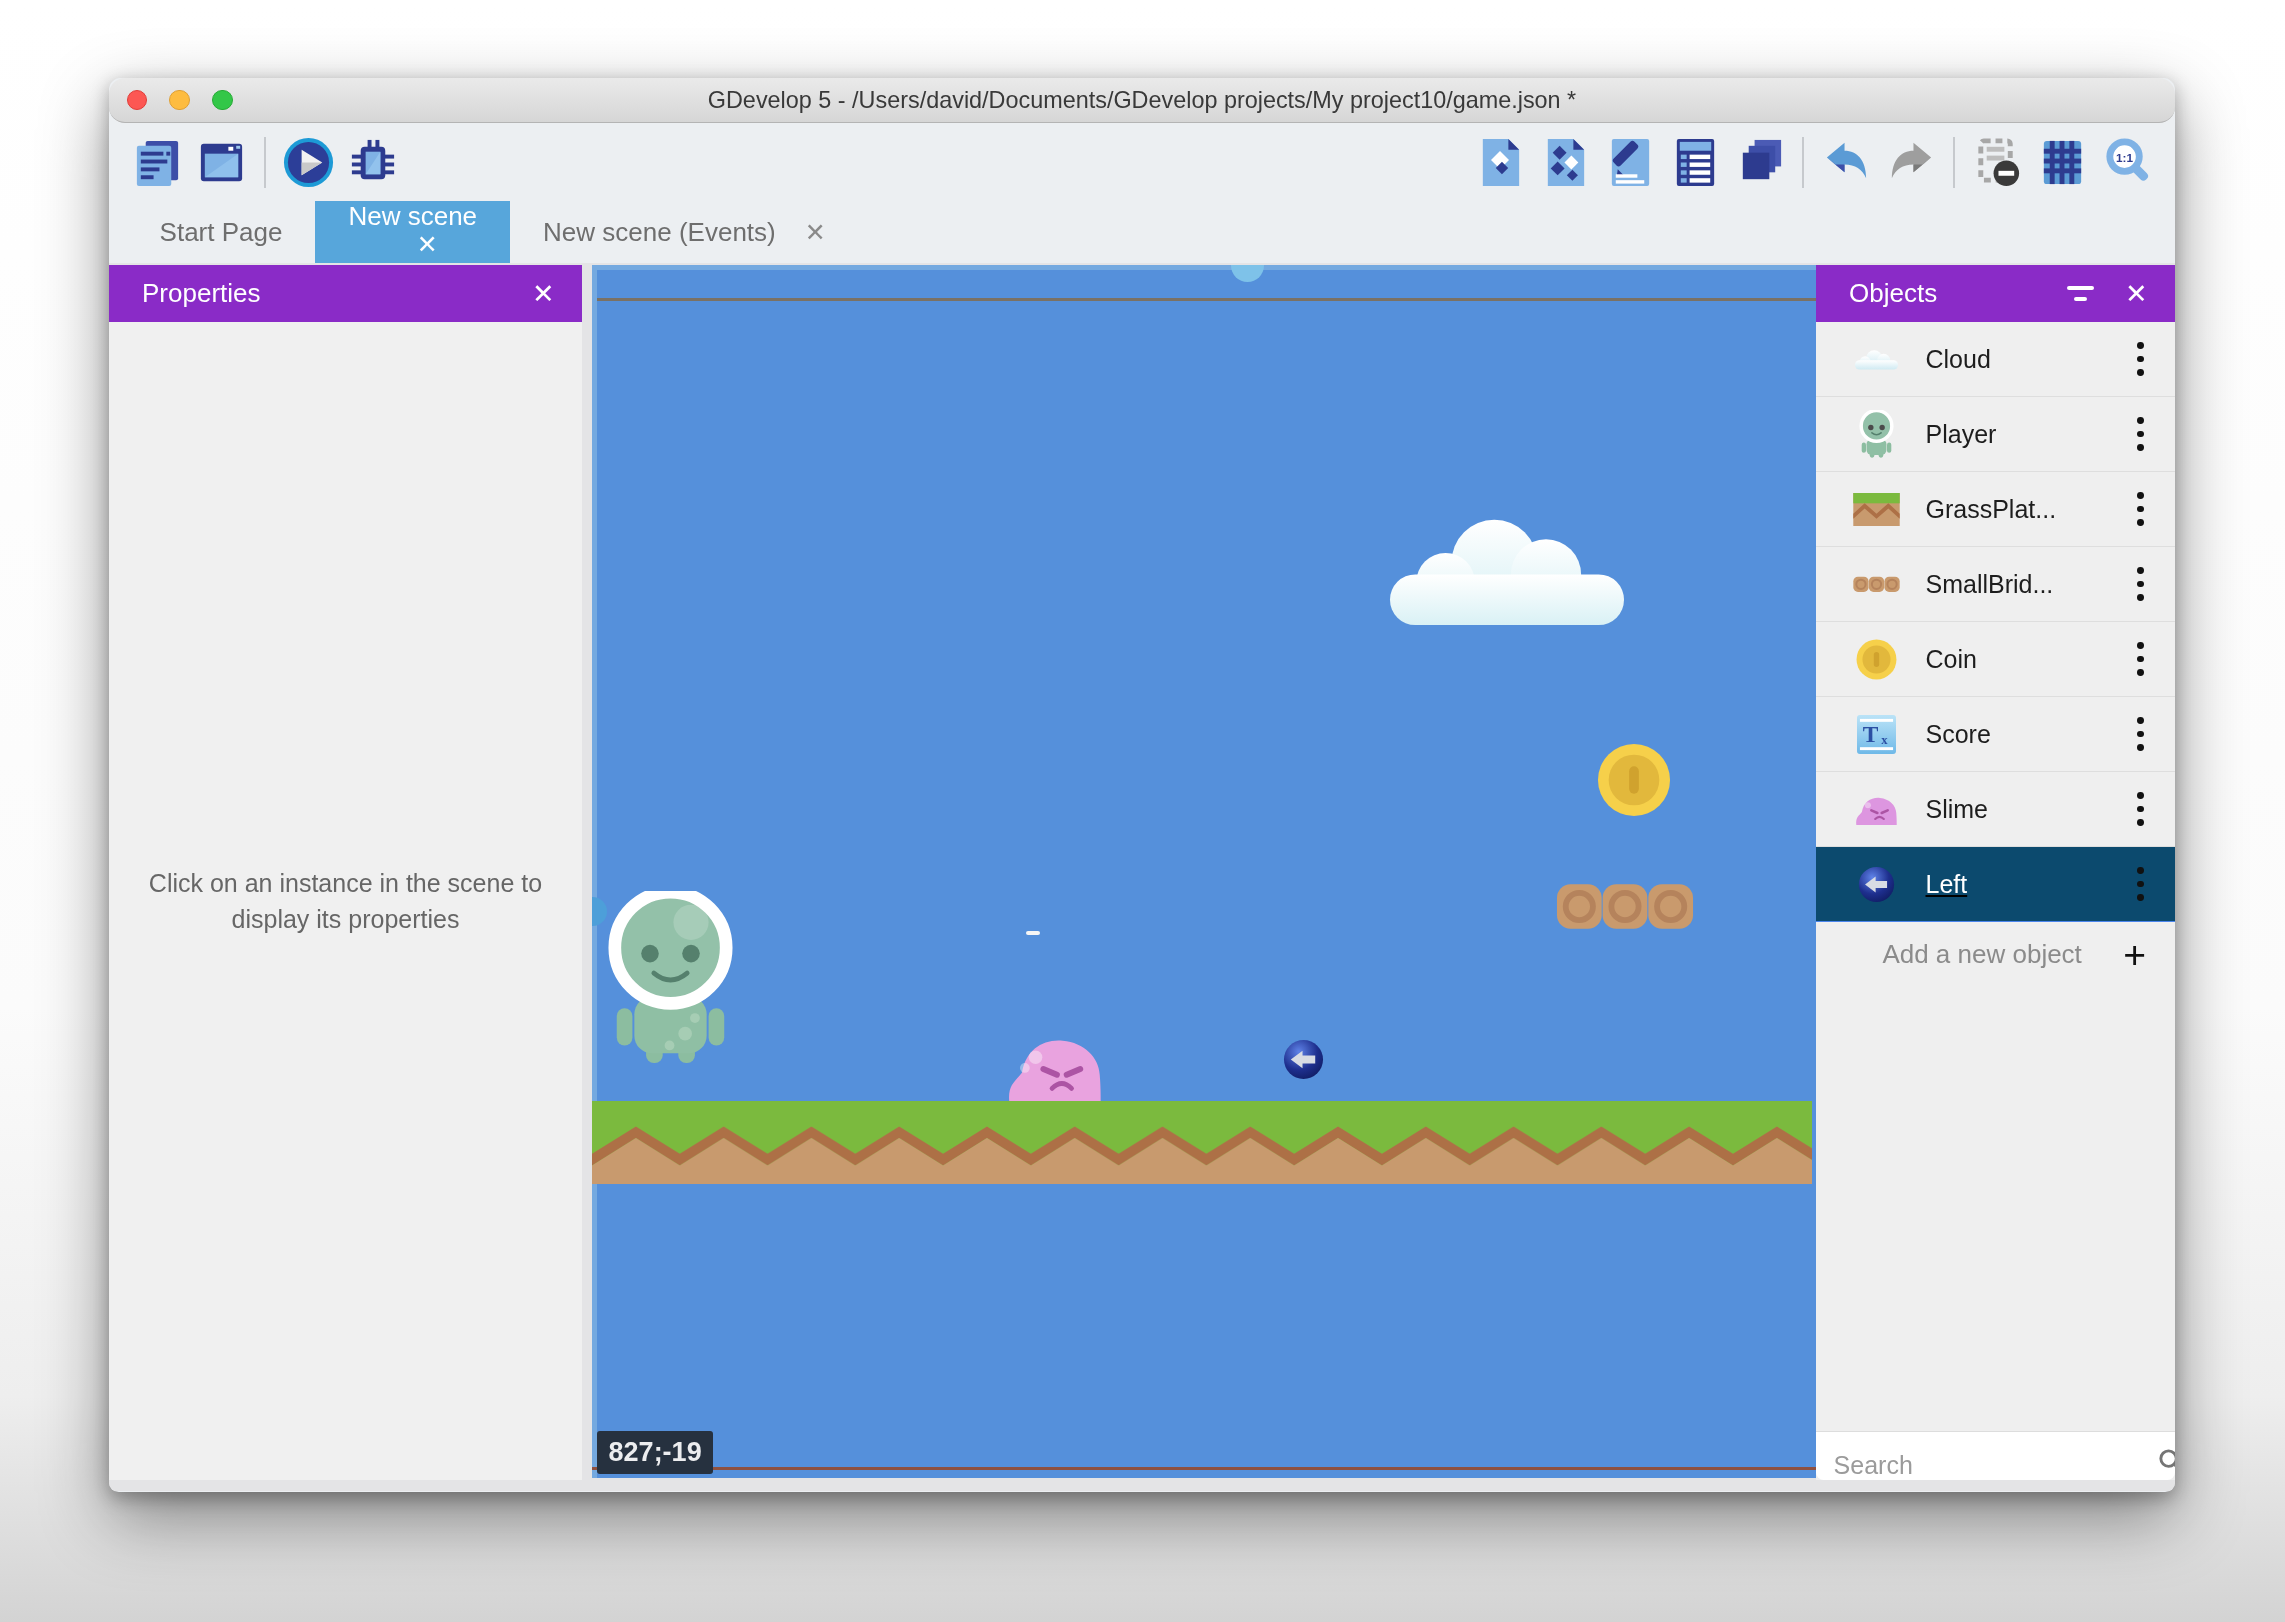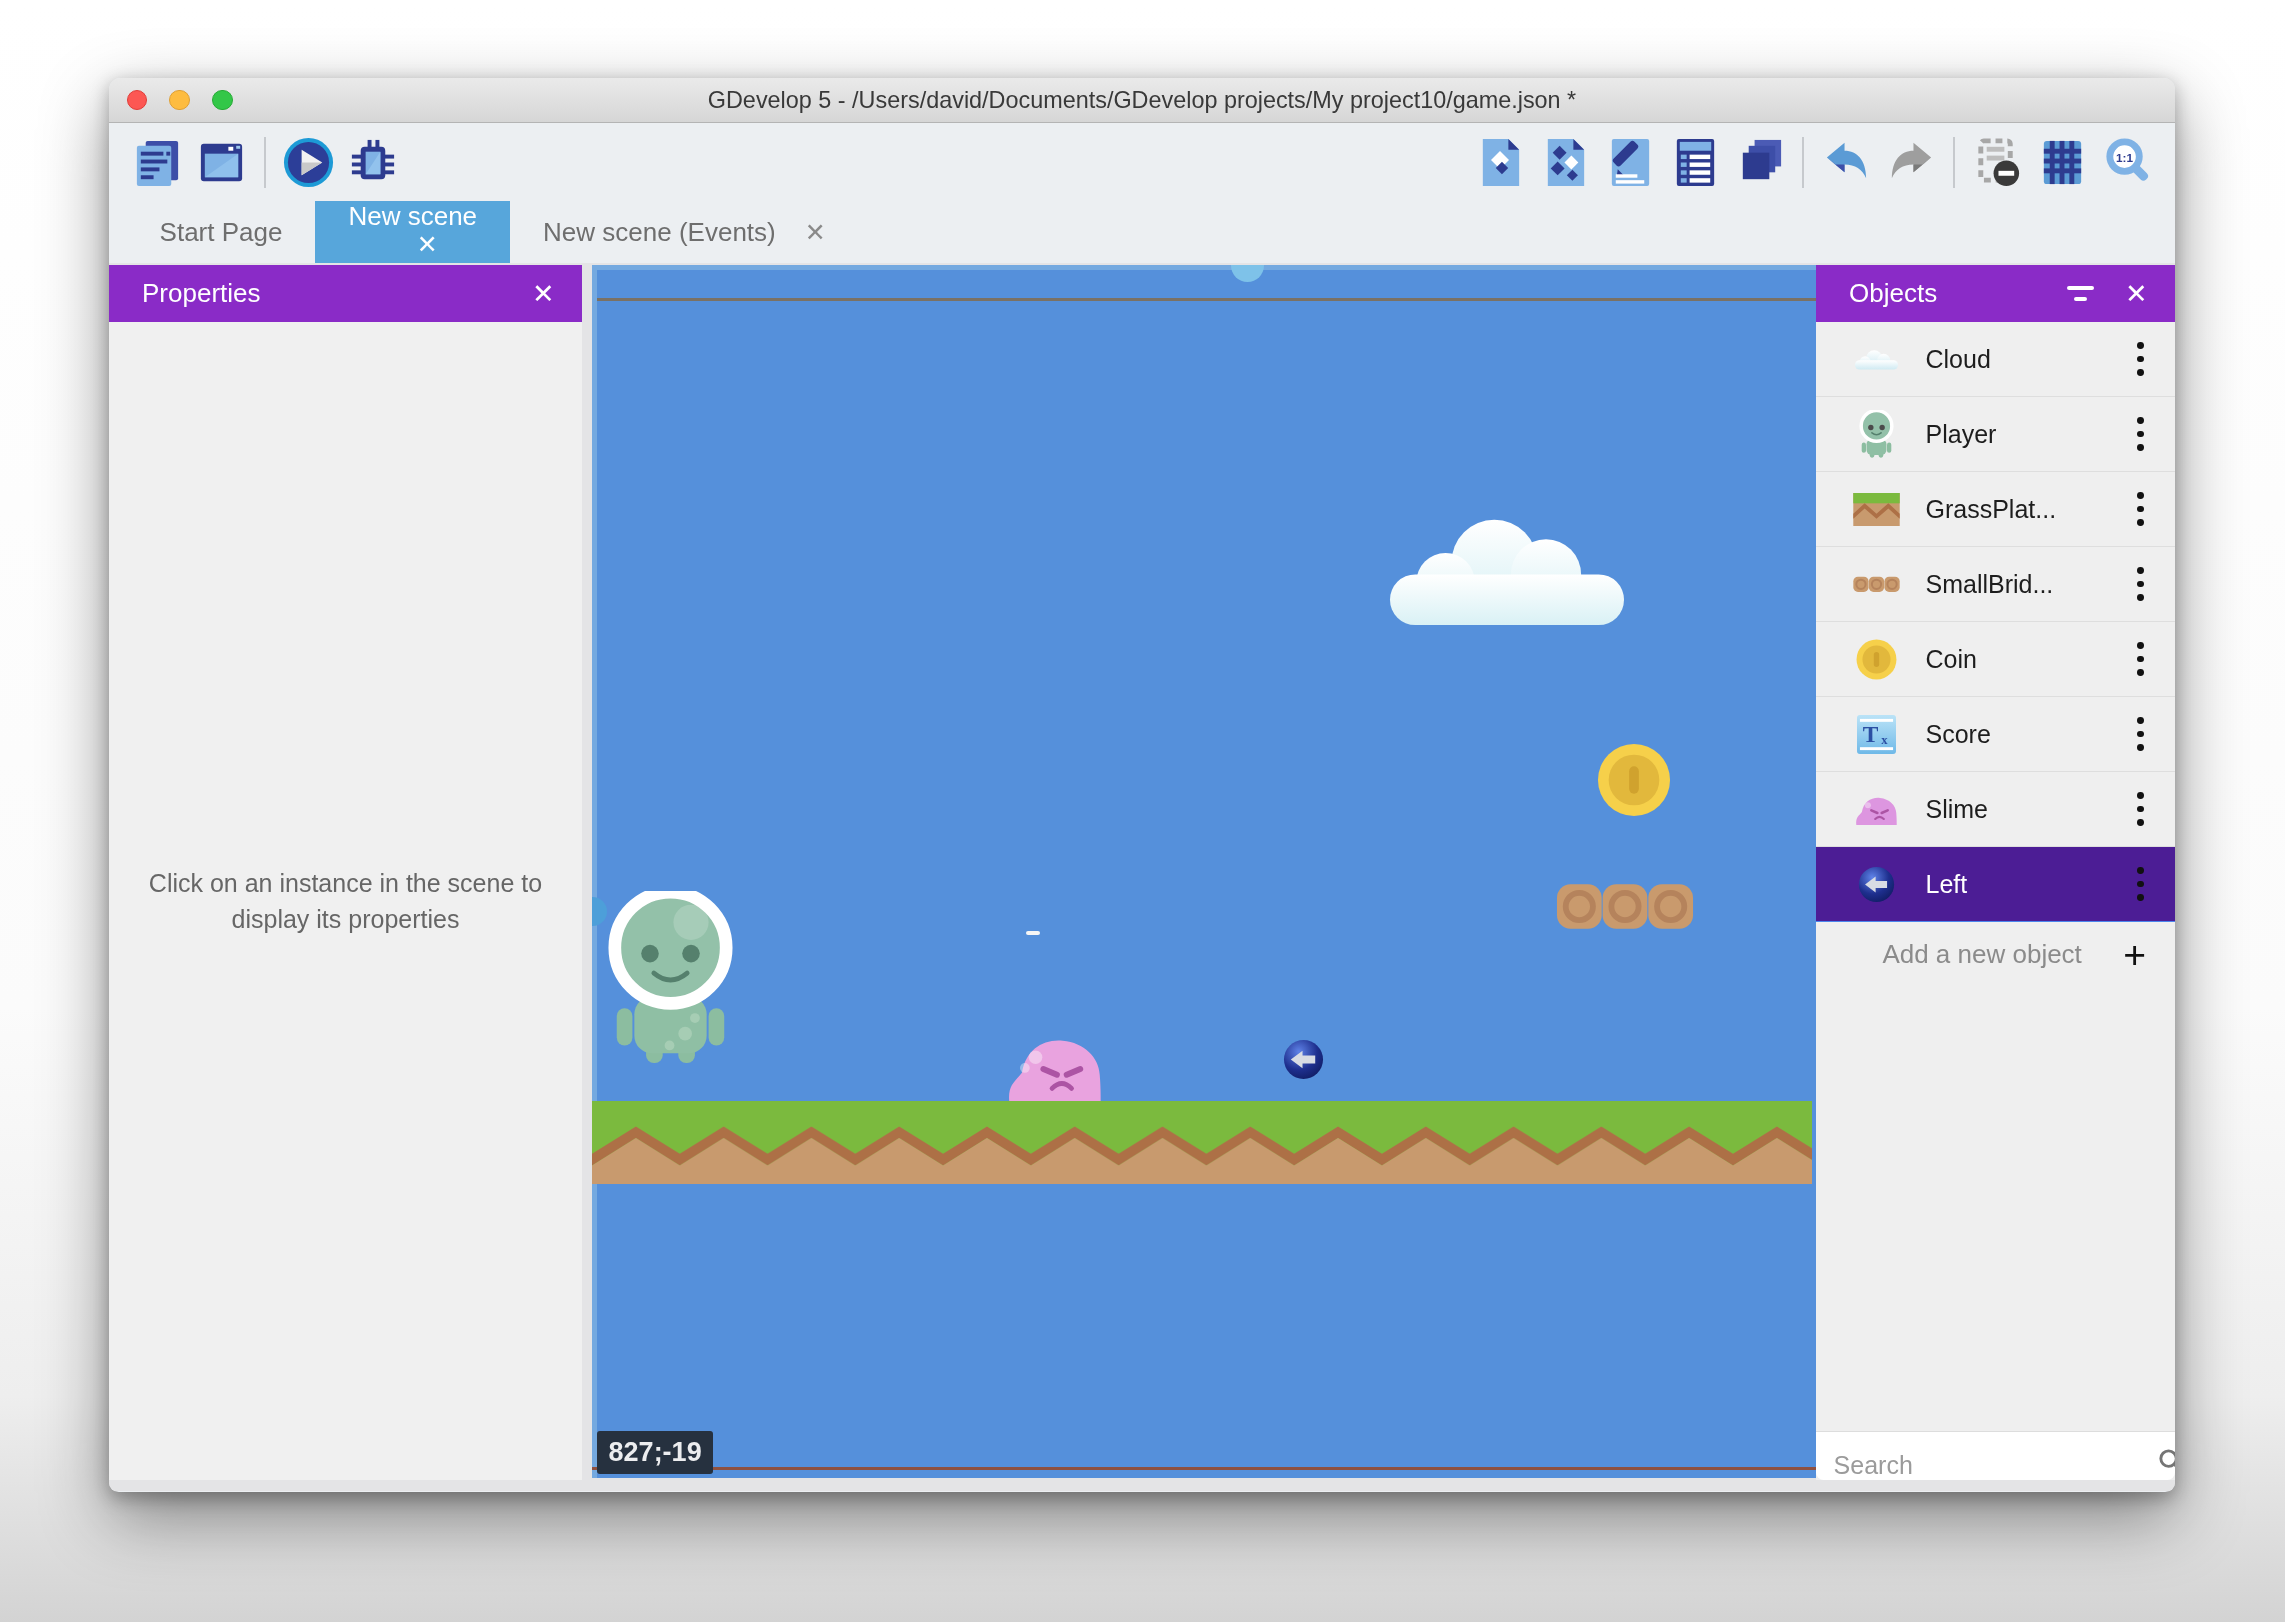--- a/index.html
+++ b/index.html
@@ -7,21 +7,21 @@
     font-family:"Liberation Sans", sans-serif;
     background:linear-gradient(180deg,#ffffff 0%,#fbfbfb 62%,#eeeeee 86%,#d3d3d3 100%); }
 
   .window { position:absolute; left:109px; top:78px; width:2066px; height:1414px;
     border-radius:11.7px 11.7px 9.8px 9.8px; overflow:hidden; background:#ECEFF2;
     box-shadow:0 25px 68px rgba(0,0,0,.42), 0 5.9px 17.6px rgba(0,0,0,.28); }
 
   
   .titlebar { position:relative; height:45px;
     background:linear-gradient(#eaeaea,#d6d6d6); border-bottom:1px solid #b4b4b4;
-    display:flex; align-items:center; }
+    display:flex; align-items:center;border-radius:16px; }
   .traffic { position:absolute; left:17.6px; top:0; height:100%; display:flex; align-items:center; gap:22.4px; }
   .tl { width:20.5px; height:20.5px; border-radius:50%; display:inline-block; }
   .tl.red { background:#FC5753; border:1px solid #DF3D38; }
   .tl.yellow { background:#FDBC40; border:1px solid #DE9F34; }
   .tl.green { background:#33C748; border:1px solid #27AA35; }
   .title { flex:1; text-align:center; font-size:23.4px; font-weight:500; color:#393939; }
 
   
   .toolbar { height:78px; background:#ECEFF2; display:flex; align-items:center; padding:0 19.5px; }
   .tbicon { width:57px; height:57px; display:flex; align-items:center; justify-content:center; cursor:pointer; }
@@ -67,21 +67,21 @@
 
   
   .objects { position:absolute; left:1707px; top:2px; width:359px; height:1215px;
     background:#EFEFEF; display:flex; flex-direction:column; }
   .filter-icon { margin-right:25px; cursor:pointer; display:flex; flex-direction:column; align-items:center; gap:6.8px; }
   .filter-icon i { display:block; height:3.9px; background:#fff; border-radius:2px; }
   .filter-icon i:nth-child(1){ width:27px; } .filter-icon i:nth-child(2){ width:13.7px; }
   .obj-row { height:75px; display:flex; align-items:center; border-bottom:1px solid #dedede; cursor:pointer; }
   .obj-row .obj-icon { width:55px; margin-left:33px; margin-right:21.5px; display:flex; align-items:center; justify-content:center; }
   .obj-row .obj-label { flex:1; font-size:25px; color:#1d1d1d; }
-  .obj-row.selected { background:#4c1d95; border-bottom-color:#4B85ED; }
+  .obj-row.selected { background:#0c4a6e; border-bottom-color:#4B85ED;text-decoration:underline; }
   .obj-row.selected .obj-label { color:#fff; }
   .kebab { margin-right:27px; display:flex; flex-direction:column; gap:6.8px; cursor:pointer; padding:3.9px; }
   .kebab i { width:6.8px; height:6.8px; border-radius:50%; background:#111; }
   .add-row { height:64px; display:flex; align-items:center; cursor:pointer; }
   .add-label { flex:1; text-align:center; font-size:26px; color:#8b8b8b; padding-left:25px; }
   .plus { margin-right:29px; font-size:39px; font-weight:300; color:#111; line-height:1; }
   .obj-spacer { flex:1; }
   .search-bar { height:49px; background:#fff; border-top:1px solid #ddd; border-radius:0 0 7.8px 7.8px;
     display:flex; align-items:flex-end; padding:0 17.6px; }
   .search-bar input { flex:1; border:none; outline:none; font-size:25px; color:#333; background:transparent; }

